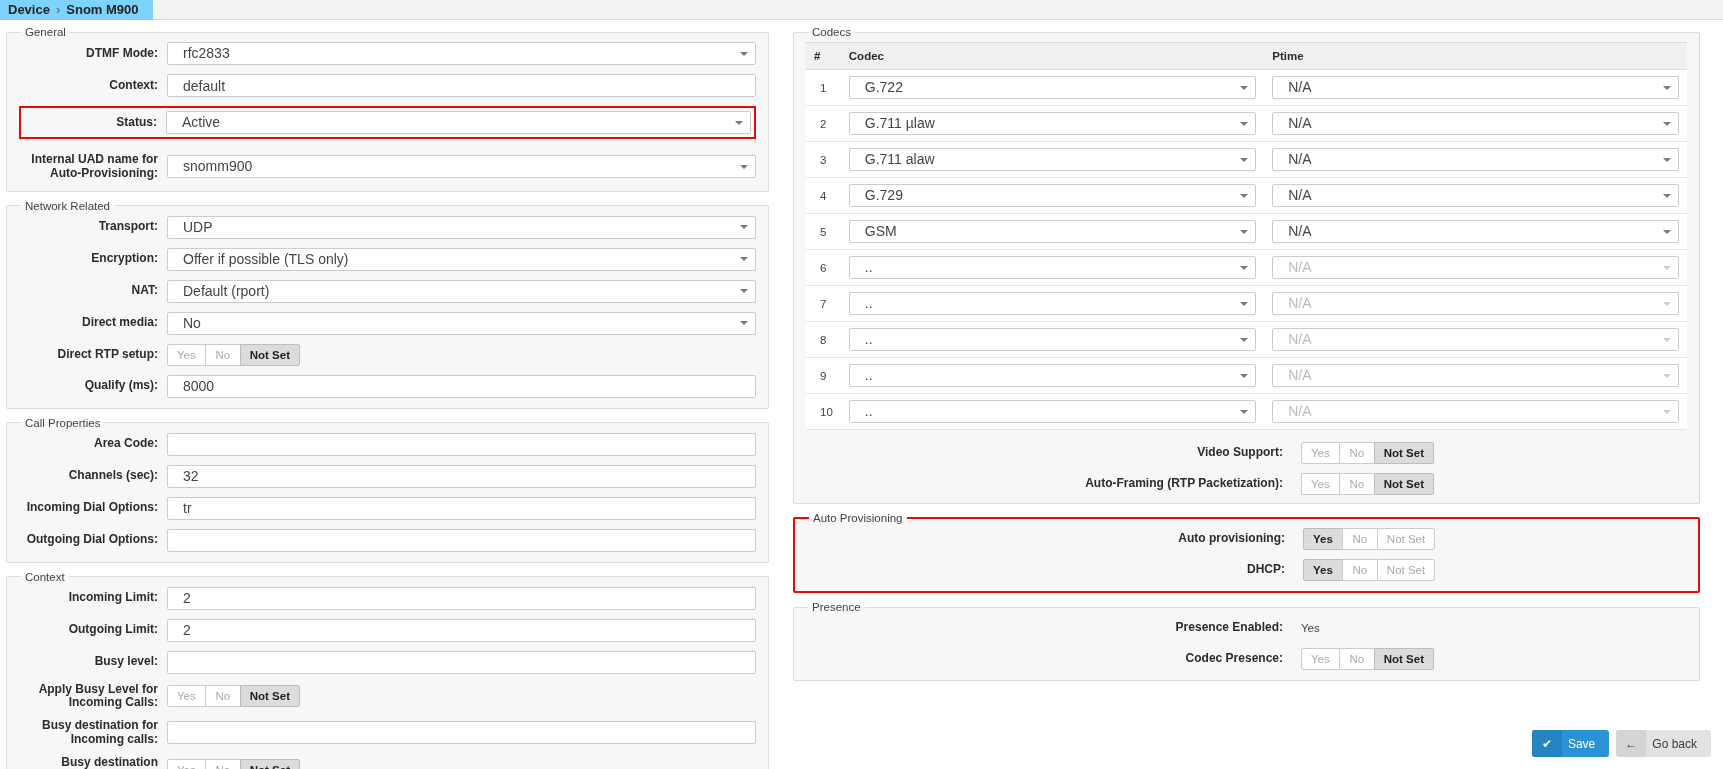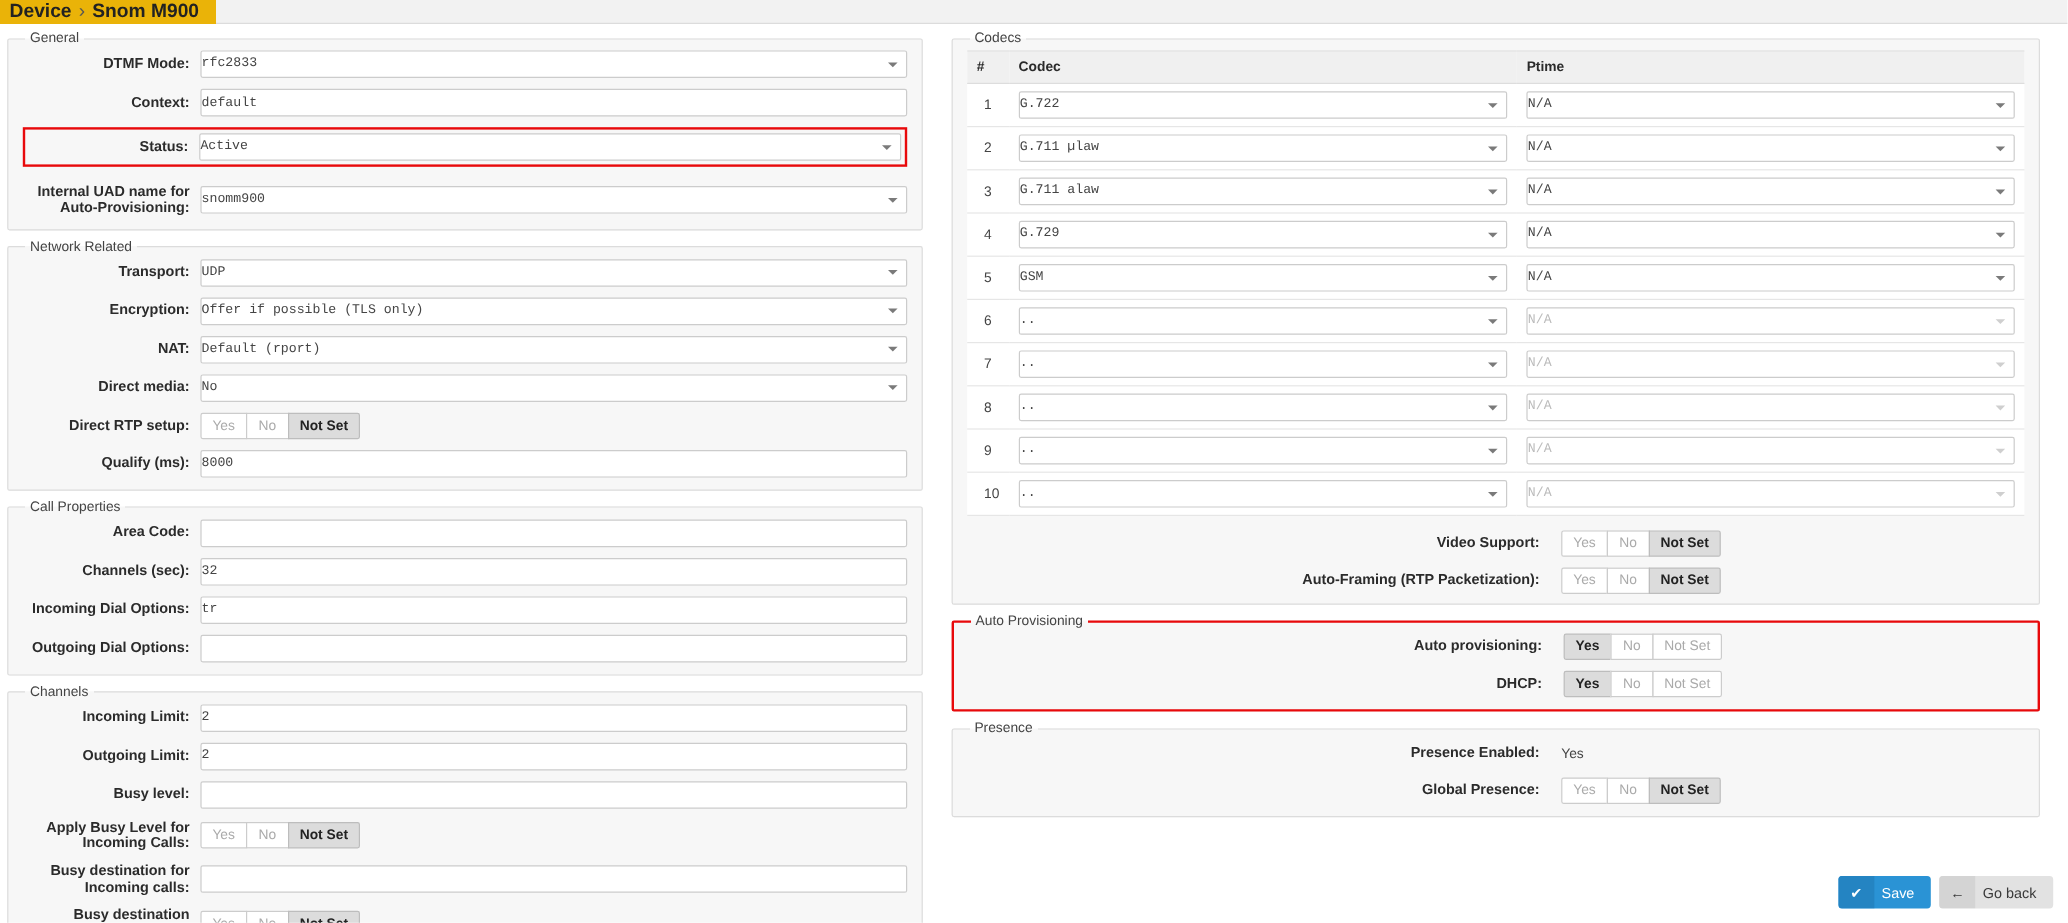--- a/index.html
+++ b/index.html
@@ -16,26 +16,26 @@
   
   .breadcrumb-bar {
     height: 20px;
     background: #f2f2f2;
     border-bottom: 1px solid #dcdcdc;
     display: flex;
     align-items: center;
     position: relative;
   }
   .breadcrumb {
-    background: #eab308;
+    background: #7dd3fc;
     height: 20px;
     display: flex;
     align-items: center;
     padding: 0 14px 0 8px;
-    font-size: 16px;
+    font-size: 13px;
     font-weight: bold;
     color: #222;
     gap: 6px;
   }
   .breadcrumb .sep { font-weight: normal; color: #555; }
 
   
   .page {
     display: flex;
     padding: 6px 6px 0 6px;
@@ -83,24 +83,24 @@
   }
   .fld { flex: 1 1 auto; position: relative; }
 
   input.txt, .select {
     width: 100%;
     height: 23px;
     line-height: 21px;
     border: 1px solid #ccc;
     border-radius: 2px;
     background: #fff;
-    font-family: Liberation Mono, monospace;
-    font-size: 11px;
+    font-family: Liberation Sans, sans-serif;
+    font-size: 14px;
     color: #444;
-    padding: 0 0;
+    padding: 0 15px;
     outline: none;
   }
   .select {
     display: flex;
     align-items: center;
     padding-right: 20px;
     position: relative;
     cursor: pointer;
   }
   .select .caret {
@@ -351,21 +351,21 @@
 
       <div class="row">
         <div class="lbl">Outgoing Dial Options:</div>
         <div class="fld">
           <input class="txt" type="text" value="" style="">
         </div>
       </div>
     </fieldset>
 
     <fieldset>
-      <legend>Channels</legend>
+      <legend>Context</legend>
 
       <div class="row">
         <div class="lbl">Incoming Limit:</div>
         <div class="fld">
           <input class="txt" type="text" value="2" style="">
         </div>
       </div>
 
       <div class="row">
         <div class="lbl">Outgoing Limit:</div>
@@ -632,21 +632,21 @@
       <legend>Presence</legend>
 
       <div class="row">
         <div class="lbl" style="width:auto;flex:1 1 auto;">Presence Enabled:</div>
         <div style="flex:0 0 395px;padding-left:9px;">
           <span class="static-val">Yes</span>
         </div>
       </div>
 
       <div class="row">
-        <div class="lbl" style="width:auto;flex:1 1 auto;">Global Presence:</div>
+        <div class="lbl" style="width:auto;flex:1 1 auto;">Codec Presence:</div>
         <div style="flex:0 0 395px;padding-left:9px;">
           <div class="btngroup">
               <div class="opt">Yes</div>
               <div class="opt">No</div>
               <div class="opt active">Not Set</div>
             </div>
         </div>
       </div>
     </fieldset>
   </div>

